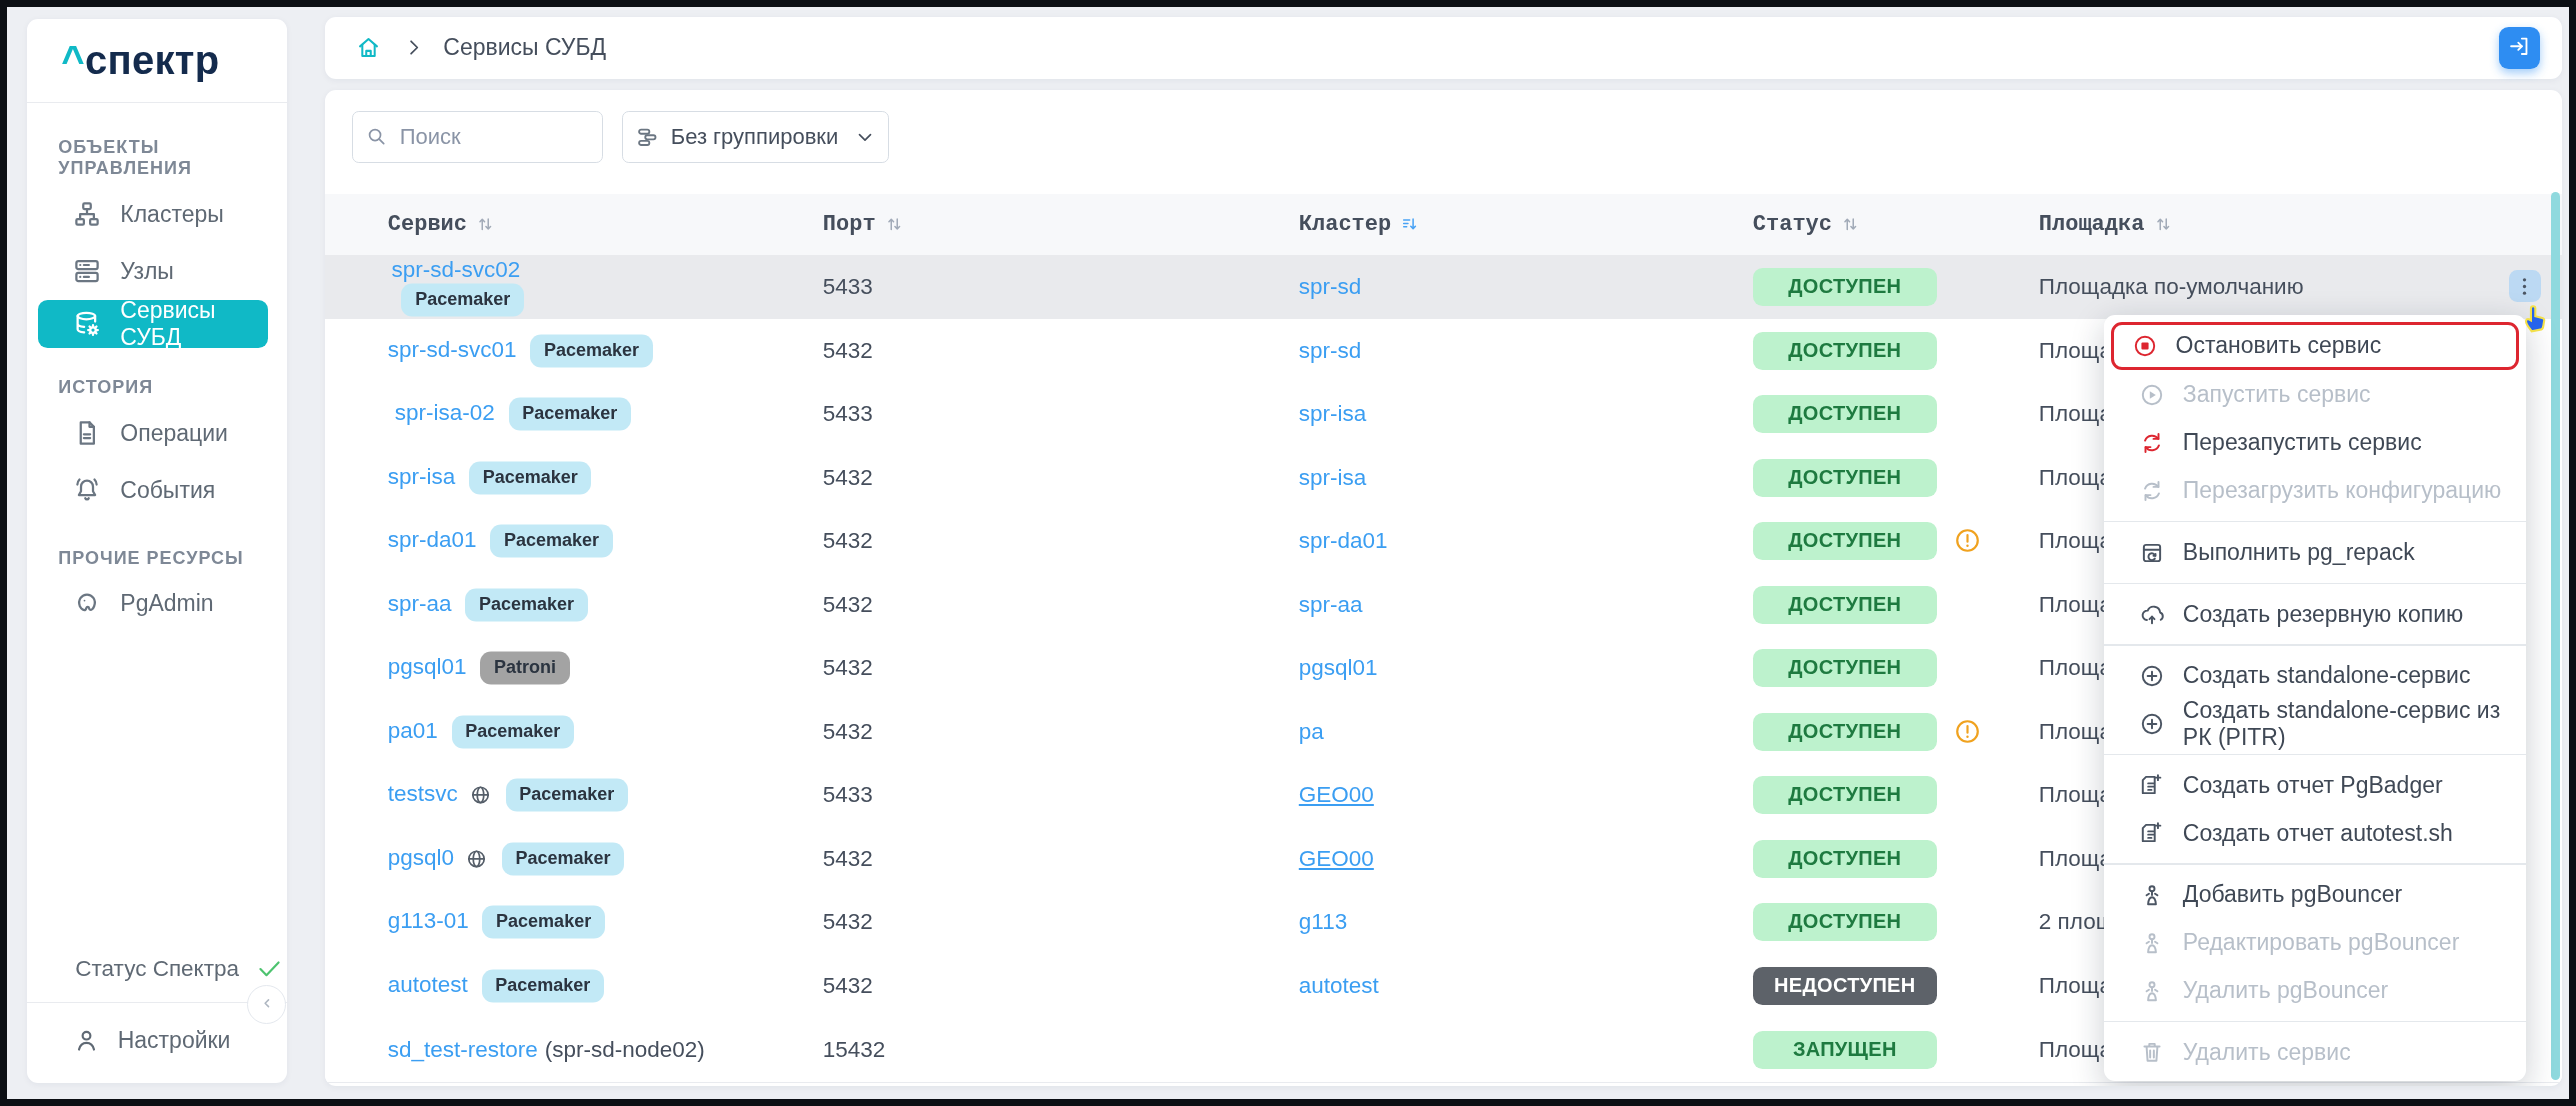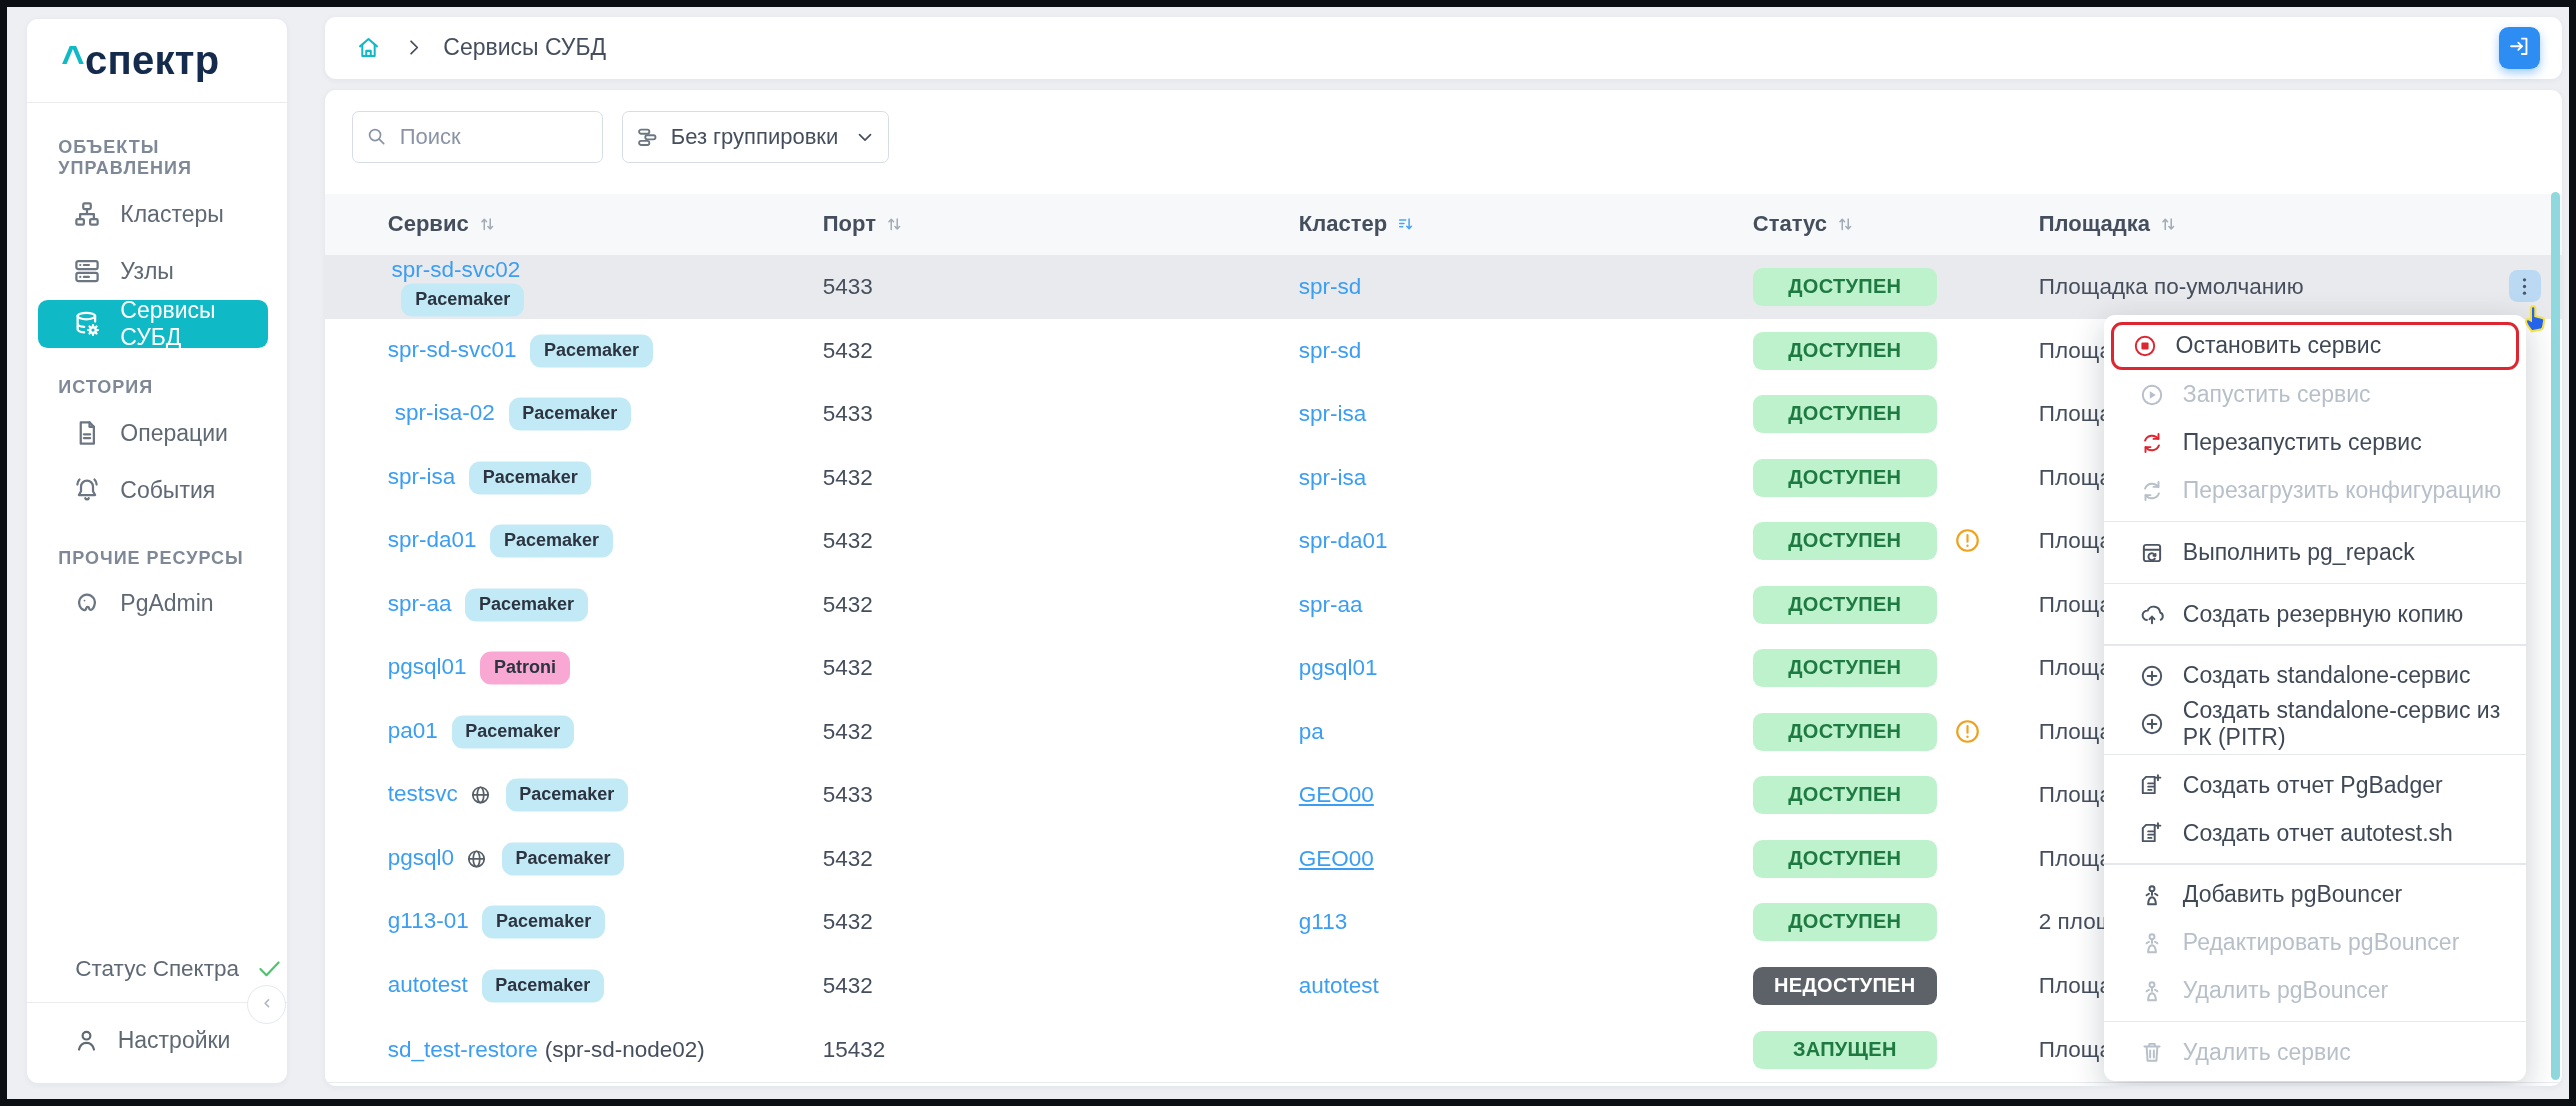--- a/index.html
+++ b/index.html
@@ -63,37 +63,37 @@
   .group-box{position:absolute;left:297px;top:21px;width:265px;height:50px;border:1.4px solid #d7dde4;
     border-radius:6.8px;display:flex;align-items:center;background:#fff;cursor:pointer;}
   .group-box .ic{width:24.6px;height:24.6px;margin:0 11px 0 12.3px;color:#6b7682;}
   .group-box .ic svg{width:24.6px;height:24.6px;}
   .group-box .lbl{font-size:22px;color:#454e5c;flex:1;}
   .group-box .chev{width:22px;height:22px;color:#454e5c;margin-right:12.3px;}
   .group-box .chev svg{width:22px;height:22px;}
 
   
   .thead{position:absolute;left:0;top:104px;width:2237px;height:61px;background:#f7f8fa;
-    border-bottom:1.4px solid #e9ebef;}
+    border-bottom:1.4px solid #e9ebef;font-family:Liberation Mono, monospace;}
   .th{position:absolute;top:0;height:61px;display:flex;align-items:center;font-size:22px;
     font-weight:700;color:#454e5c;cursor:pointer;}
   .th .sort{width:20.5px;height:20.5px;margin-left:8.2px;color:#a2abb8;}
   .th .sort.active{color:#4aa3f5;}
   .th .sort svg{width:20.5px;height:20.5px;}
   .tbody{position:absolute;left:0;top:165px;width:2237px;}
   .row{position:absolute;left:0;width:2237px;height:64px;border-bottom:1.4px solid #e9ebef;background:#fff;}
   .row.selected{background:#e9eaed;}
   .cell{position:absolute;top:50%;transform:translateY(-50%);display:flex;align-items:center;}
   .svc-link{color:#3b9ef2;font-size:22.5px;text-decoration:none;cursor:pointer;}
   .svc-suffix{color:#454e5c;font-size:22.5px;margin-left:6.8px;}
   .globe{width:23px;height:23px;color:#555e69;margin-left:11px;}
   .globe svg{width:23px;height:23px;}
   .tag{margin-left:13.7px;font-size:18px;font-weight:700;color:#2b3440;border-radius:11px;padding:6.1px 13.7px;}
   .tag.pacemaker{background:#c2e9f6;}
-  .tag.patroni{background:#f9a8d4;text-align:right;}
+  .tag.patroni{background:#a3a3a3;text-align:right;}
   .port{font-size:22.5px;color:#454e5c;}
   .cluster-link{color:#3b9ef2;font-size:22.5px;cursor:pointer;text-align:right;}
   .cluster-link.underline{text-decoration:underline;}
   .status-badge{width:184px;height:38px;border-radius:9.6px;display:flex;align-items:center;justify-content:center;
     font-size:20px;font-weight:700;letter-spacing:0.3px;}
   .status-ok{background:#bdf2cd;color:#1e7a40;}
   .status-dark{background:#5d6269;color:#ffffff;}
   .warn{width:29px;height:29px;color:#f0a21f;}
   .warn svg{width:29px;height:29px;}
   .site{font-size:22.5px;color:#454e5c;white-space:nowrap;}

